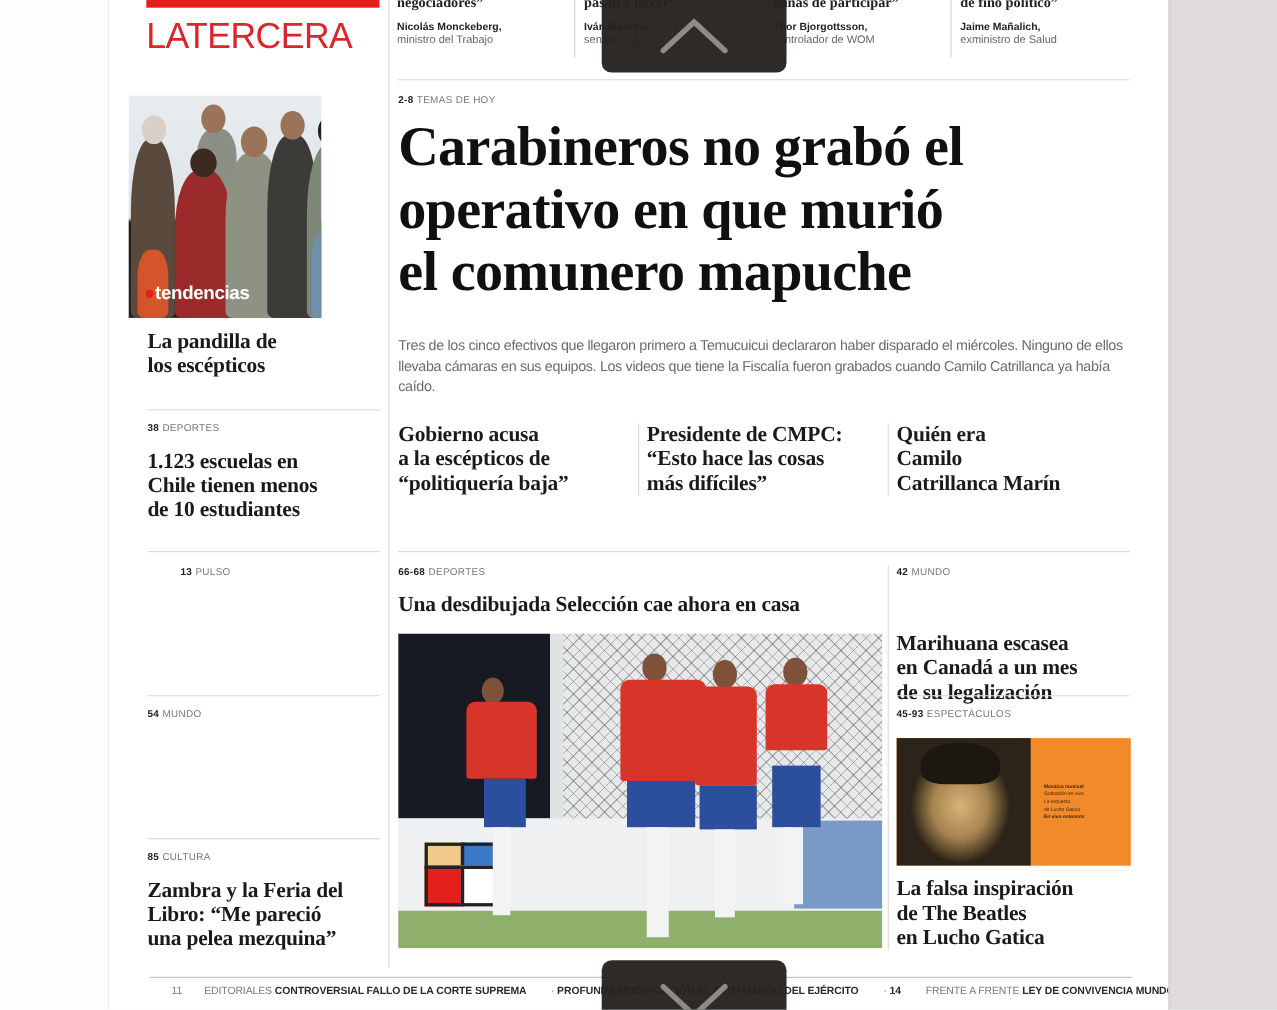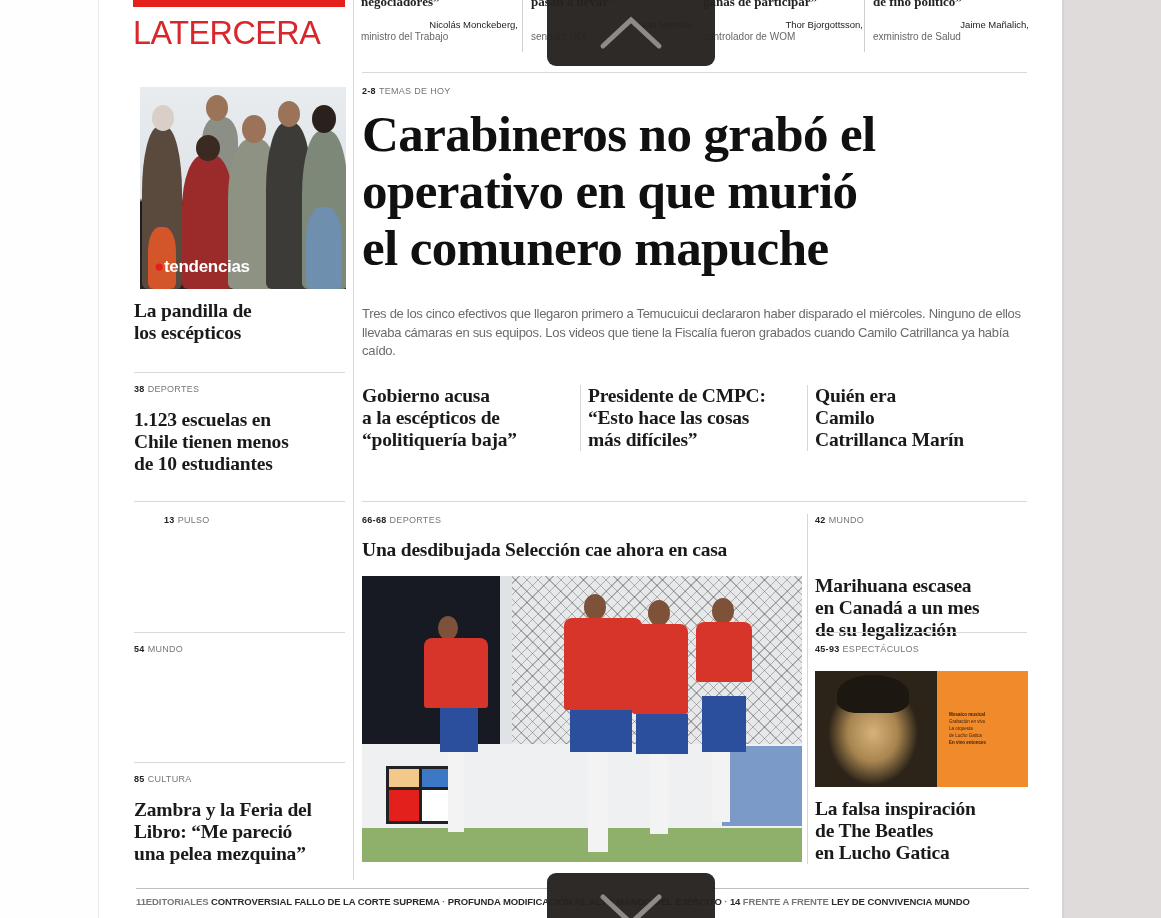--- a/index.html
+++ b/index.html
@@ -11,39 +11,39 @@
 
   .page { position: absolute; left: 98px; top: 0; width: 964px; height: 918px; background: #ffffff; border-left: 1px solid #ececec; overflow: hidden; }
 
   
   .red-bar { position: absolute; left: 34px; top: 0; width: 212px; height: 7px; background: #e3201b; }
   .logo { position: absolute; left: 34px; top: 16px; font-family: "Liberation Sans", sans-serif; font-size: 33px; letter-spacing: -0.5px; color: #d9262a; font-weight: 400; line-height: 1; transform: scaleX(0.98); transform-origin: left; }
 
   .quotes { position: absolute; left: 254px; top: 0; width: 676px; height: 60px; }
   .quote { position: absolute; top: 0; height: 52px; padding-left: 8px; }
   .quote .q-text { font-size: 13px; font-weight: 700; line-height: 1; margin-top: -5px; white-space: nowrap; color: #222; }
-  .quote .q-author { font-family: "Liberation Sans", sans-serif; font-size: 9.5px; font-weight: 400; margin-top: 11px; white-space: nowrap; color: #222; text-align: right; }
+  .quote .q-author { font-family: "Liberation Sans", sans-serif; font-size: 9.5px; font-weight: 700; margin-top: 11px; white-space: nowrap; color: #222; }
   .quote .q-role { font-family: "Liberation Sans", sans-serif; font-size: 10px; color: #666; white-space: nowrap; margin-top: 1px; }
   .quote.sep { border-left: 1px solid #cfcfcf; }
 
   .hline { position: absolute; height: 1px; background: #d9d9d9; }
   .vline { position: absolute; width: 1px; background: #d6d6d6; }
 
   .kicker { position: absolute; font-family: "Liberation Sans", sans-serif; font-size: 9px; color: #777; letter-spacing: 0.3px; white-space: nowrap; }
   .kicker b { color: #222; font-weight: 700; margin-right: 3px; }
 
   .hl { position: absolute; font-weight: 700; color: #1a1a1a; line-height: 22px; font-size: 19.5px; letter-spacing: -0.2px; }
 
   .main-title { position: absolute; left: 263px; top: 106px; width: 640px; font-size: 51px; line-height: 57px; font-weight: 700; letter-spacing: -0.6px; color: #101010; }
   .lead { position: absolute; left: 263px; top: 305px; width: 660px; font-family: "Liberation Sans", sans-serif; font-size: 13px; line-height: 18.5px; color: #6b6b6b; letter-spacing: -0.3px; }
 
   .photo { position: absolute; overflow: hidden; }
 
   
-  .ph-tend { left: 41px; top: 87px; width: 206px; height: 202px; background: linear-gradient(180deg, #e8ecef 0%, #dfe4e8 55%, #1b1b1b 57%, #242424 100%); padding-left: 13px; }
+  .ph-tend { left: 18px; top: 87px; width: 175px; height: 202px; background: linear-gradient(180deg, #e8ecef 0%, #dfe4e8 55%, #1b1b1b 57%, #242424 100%); padding-left: 13px; }
   .person { position: absolute; border-radius: 40% 40% 6px 6px; }
   .head { position: absolute; border-radius: 50%; background: #9a7358; }
   .tend-label { position: absolute; left: 14px; top: 170px; font-family: "Liberation Sans", sans-serif; font-weight: 700; color: #fff; font-size: 17px; letter-spacing: -0.3px; }
   .tend-label .dot { color: #e3201b; }
 
   
   .ph-foot { left: 263px; top: 576px; width: 440px; height: 286px; background: #dfe3e6; }
   .foot-dark { position: absolute; left: 0; top: 0; width: 138px; height: 168px; background: #171a22; }
   .foot-net { position: absolute; left: 150px; top: 0; width: 290px; height: 250px; background:
       repeating-linear-gradient(45deg, rgba(60,60,60,0.35) 0 1px, transparent 1px 8px),
@@ -63,21 +63,21 @@
   .player .phead { position: absolute; border-radius: 50%; background: #7d5239; }
 
   
   .ph-gat { left: 716px; top: 671px; width: 213px; height: 116px; background: #f08a2b; }
   .gat-face { position: absolute; left: 0; top: 0; width: 122px; height: 116px; background: radial-gradient(ellipse 45px 52px at 58px 62px, #d7b37a 0%, #a88550 55%, #2c2418 100%); }
   .gat-hair { position: absolute; left: 22px; top: 4px; width: 72px; height: 38px; background: #1c1710; border-radius: 50% 50% 30% 30%; }
   .gat-text { position: absolute; left: 134px; top: 40px; width: 70px; font-family: "Liberation Sans", sans-serif; font-size: 4.5px; color: #3a2410; line-height: 7px; }
 
   
   .footer { position: absolute; left: 37px; top: 896px; font-family: "Liberation Sans", sans-serif; font-size: 9.5px; font-weight: 700; color: #2a2a2a; white-space: nowrap; letter-spacing: -0.1px; }
-  .footer .sec { font-weight: 700; color: #777; }
+  .footer .sec { font-weight: 400; color: #777; margin-left: 20px; }
 
   
   .nav-btn { position: absolute; width: 168px; background: rgba(36,33,31,0.96); border-radius: 9px; cursor: pointer; }
   .nav-up { left: 547px; top: -8px; height: 74px; }
   .nav-down { left: 547px; top: 873px; height: 60px; }
   .nav-btn svg { position: absolute; left: 52px; }
 </style>
 </head>
 <body>
 

